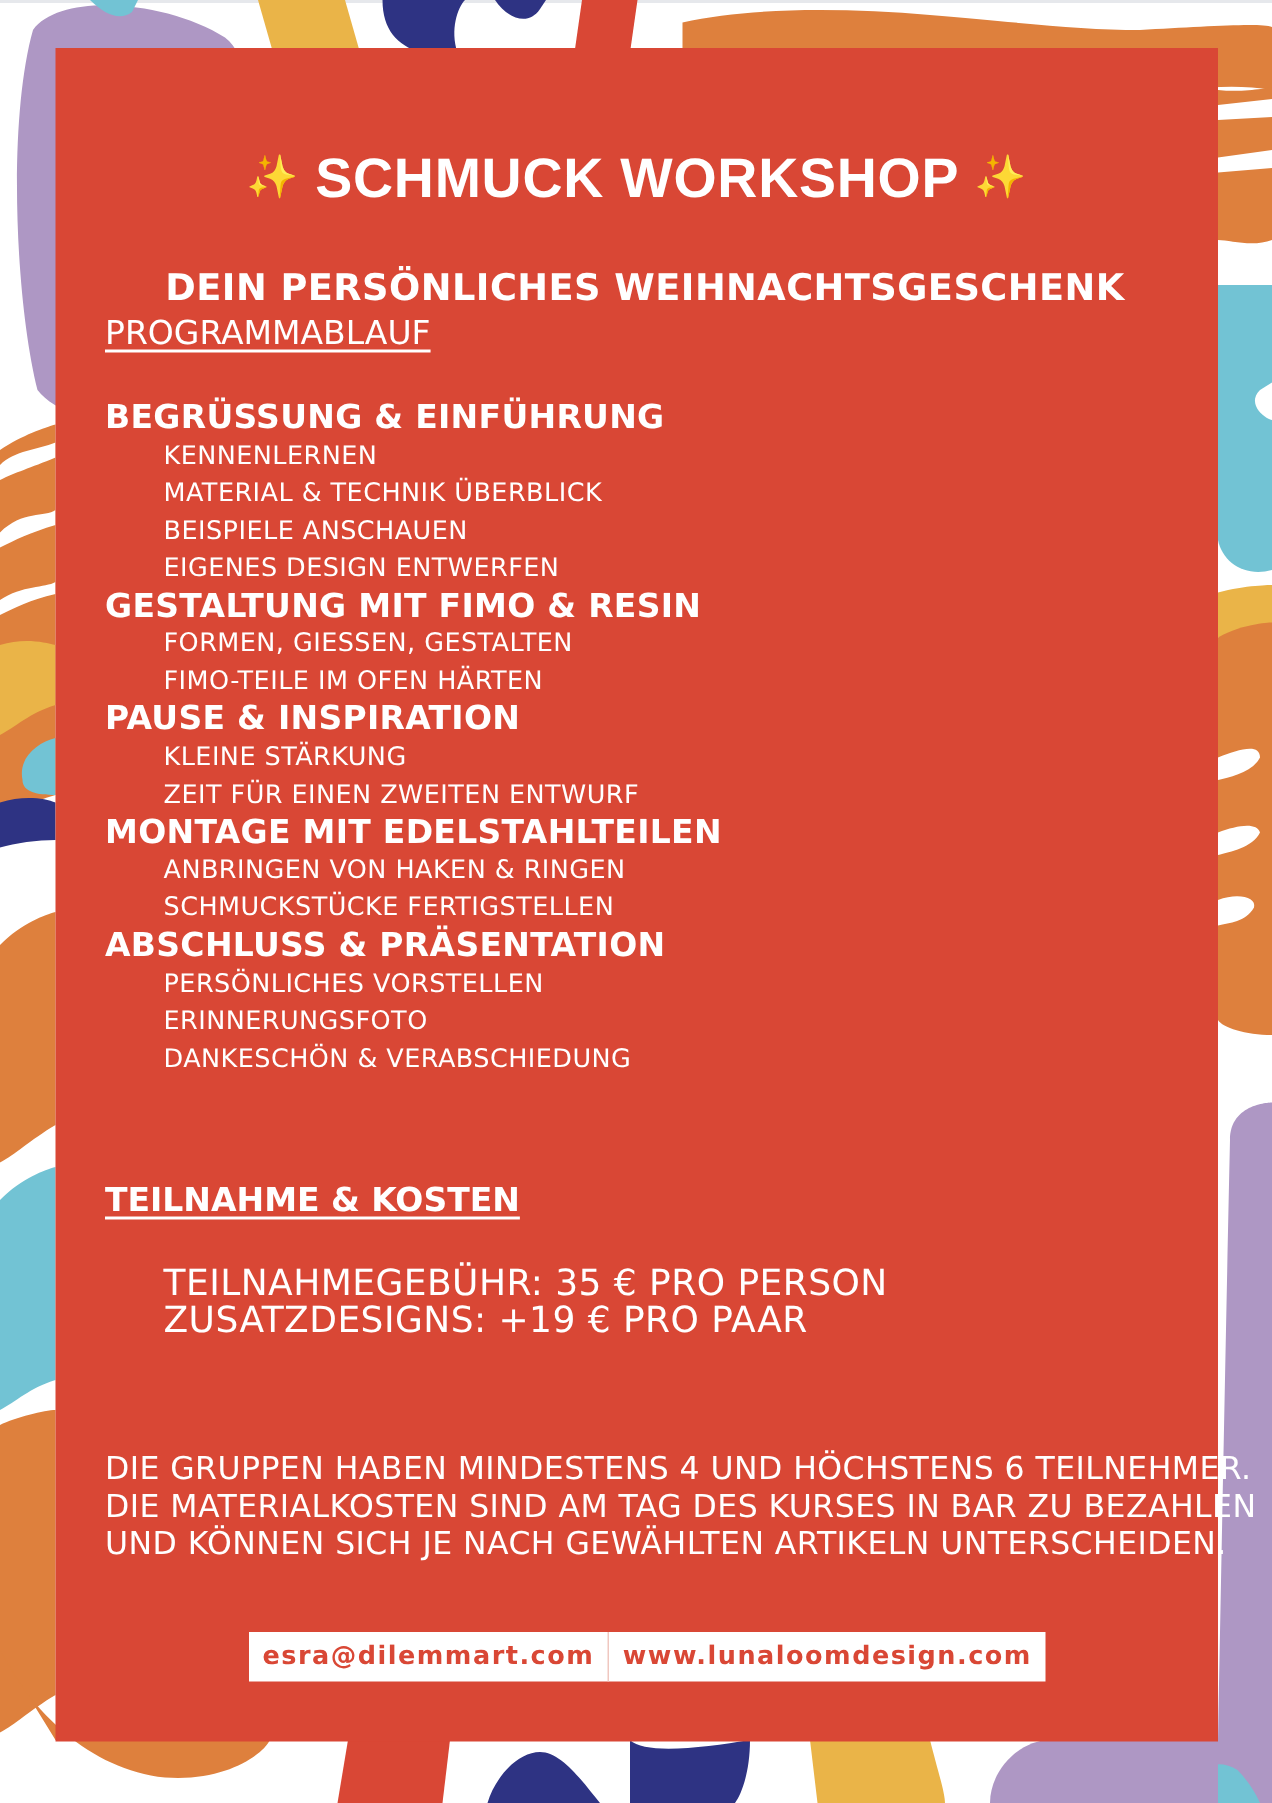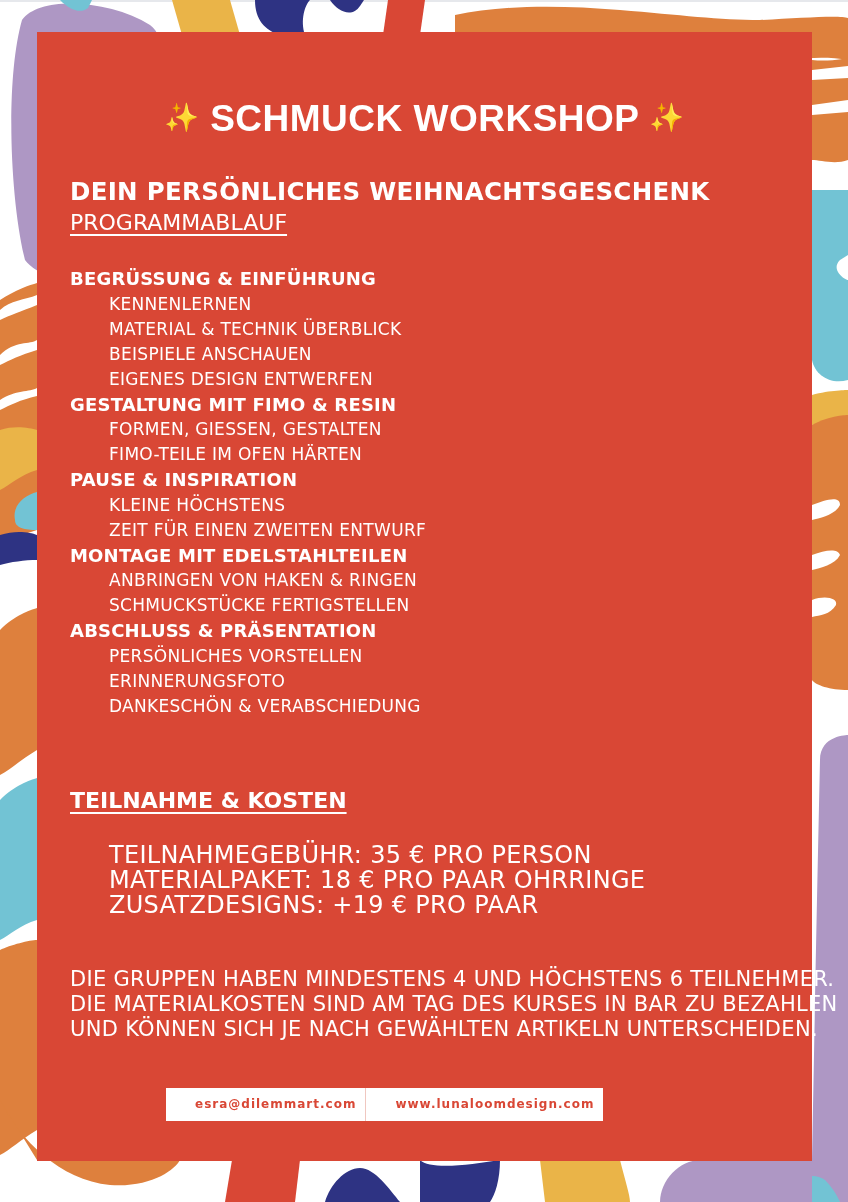--- a/index.html
+++ b/index.html
@@ -15,47 +15,46 @@
       background: #d94735; color: #ffffff;
     }
     .title {
       position: absolute; left: 0; top: 62px; width: 100%; text-align: center;
       font-family: Liberation Sans, sans-serif; font-weight: bold; font-size: 37px;
       letter-spacing: 0.5px; line-height: 48px;
     }
     .sparkle { color: #f7d23e; font-size: 28px; vertical-align: 4px; }
     .subtitle {
       position: absolute; left: 33px; top: 142px; width: 720px;
-      font-weight: bold; font-size: 24.5px; line-height: 36px; letter-spacing: 0.3px;
+      font-weight: bold; font-size: 24.5px; line-height: 36px; letter-spacing: 0.3px; text-align: center;
     }
     .section-head {
       position: absolute; left: 33px;
       font-size: 22px; line-height: 30px; text-decoration: underline;
       text-decoration-thickness: 2px; text-underline-offset: 4px;
       font-family: "DejaVu Sans", sans-serif;
     }
     .sec-prog { top: 176px; }
     .sec-cost { top: 754px; font-weight: bold; }
     .program { position: absolute; left: 33px; top: 234px; width: 720px; }
     .p-item { margin: 0; }
-    .p-title { font-size: 18px; line-height: 25.5px; font-weight: bold; letter-spacing: 0.2px; }
+    .p-title { font-size: 22px; line-height: 25.5px; font-weight: bold; letter-spacing: 0.2px; }
     .p-sub { font-size: 17px; line-height: 25px; padding-left: 39px; letter-spacing: 0.3px; }
     .costs { position: absolute; left: 72px; top: 811px; width: 680px; }
     .cost-line { font-size: 24px; line-height: 25px; letter-spacing: 0.3px; }
     .note { position: absolute; left: 33px; top: 935px; width: 730px; }
     .note-line { font-size: 21px; line-height: 25px; letter-spacing: 0.3px; white-space: nowrap; }
     .contact {
       position: absolute; left: 129px; top: 1056px; height: 33px; display: flex;
       background: #ffffff;
     }
     .contact a {
-      display: block; color: #d94735; font-weight: bold; font-size: 12px;
+      display: block; color: #d94735; font-weight: bold; font-size: 17px;
       line-height: 33px; text-decoration: none; letter-spacing: 1px; padding: 0 9px;
       font-family: "DejaVu Sans", sans-serif;
-      margin-left: 20px;
     }
     .contact .divider { width: 1px; background: #f0c7c0; height: 33px; }
   </style>
 </head>
 <body>
 
 <div class="topstrip"></div>
 
 <svg class="bg" viewBox="0 0 848 1202" xmlns="http://www.w3.org/2000/svg">
 
@@ -119,41 +118,40 @@
       <div class="p-sub">BEISPIELE ANSCHAUEN</div>
       <div class="p-sub">EIGENES DESIGN ENTWERFEN</div>
     </div>
     <div class="p-item">
       <div class="p-title">GESTALTUNG MIT FIMO &amp; RESIN</div>
       <div class="p-sub">FORMEN, GIESSEN, GESTALTEN</div>
       <div class="p-sub">FIMO-TEILE IM OFEN HÄRTEN</div>
     </div>
     <div class="p-item">
       <div class="p-title">PAUSE &amp; INSPIRATION</div>
-      <div class="p-sub">KLEINE HÖCHSTENS</div>
+      <div class="p-sub">KLEINE STÄRKUNG</div>
       <div class="p-sub">ZEIT FÜR EINEN ZWEITEN ENTWURF</div>
     </div>
     <div class="p-item">
       <div class="p-title">MONTAGE MIT EDELSTAHLTEILEN</div>
       <div class="p-sub">ANBRINGEN VON HAKEN &amp; RINGEN</div>
       <div class="p-sub">SCHMUCKSTÜCKE FERTIGSTELLEN</div>
     </div>
     <div class="p-item">
       <div class="p-title">ABSCHLUSS &amp; PRÄSENTATION</div>
       <div class="p-sub">PERSÖNLICHES VORSTELLEN</div>
       <div class="p-sub">ERINNERUNGSFOTO</div>
       <div class="p-sub">DANKESCHÖN &amp; VERABSCHIEDUNG</div>
     </div>
   </div>
 
   <div class="section-head sec-cost">TEILNAHME &amp; KOSTEN</div>
 
   <div class="costs">
     <div class="cost-line">TEILNAHMEGEBÜHR: 35 € PRO PERSON</div>
-    <div class="cost-line">MATERIALPAKET: 18 € PRO PAAR OHRRINGE</div>
     <div class="cost-line">ZUSATZDESIGNS: +19 € PRO PAAR</div>
   </div>
 
   <div class="note">
     <div class="note-line">DIE GRUPPEN HABEN MINDESTENS 4 UND HÖCHSTENS 6 TEILNEHMER.</div>
     <div class="note-line">DIE MATERIALKOSTEN SIND AM TAG DES KURSES IN BAR ZU BEZAHLEN</div>
     <div class="note-line">UND KÖNNEN SICH JE NACH GEWÄHLTEN ARTIKELN UNTERSCHEIDEN.</div>
   </div>
 
   <div class="contact">

